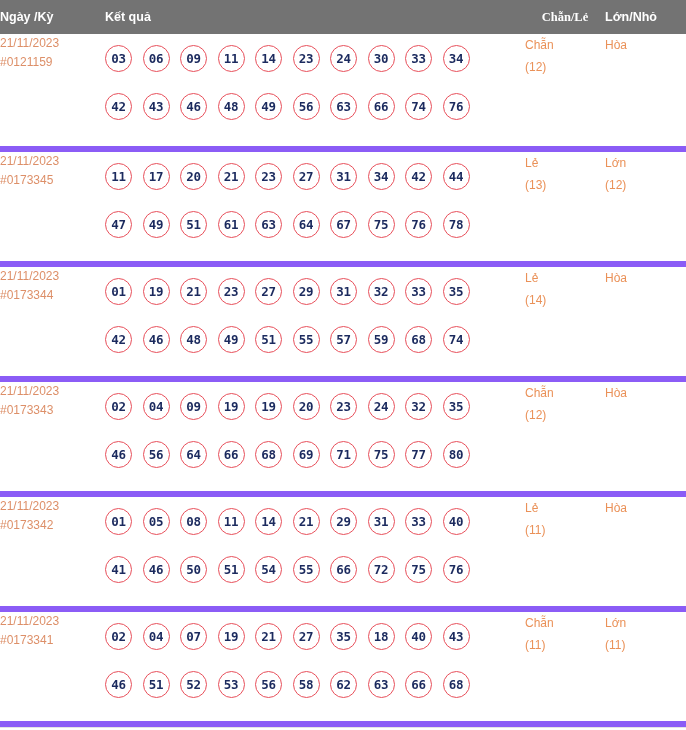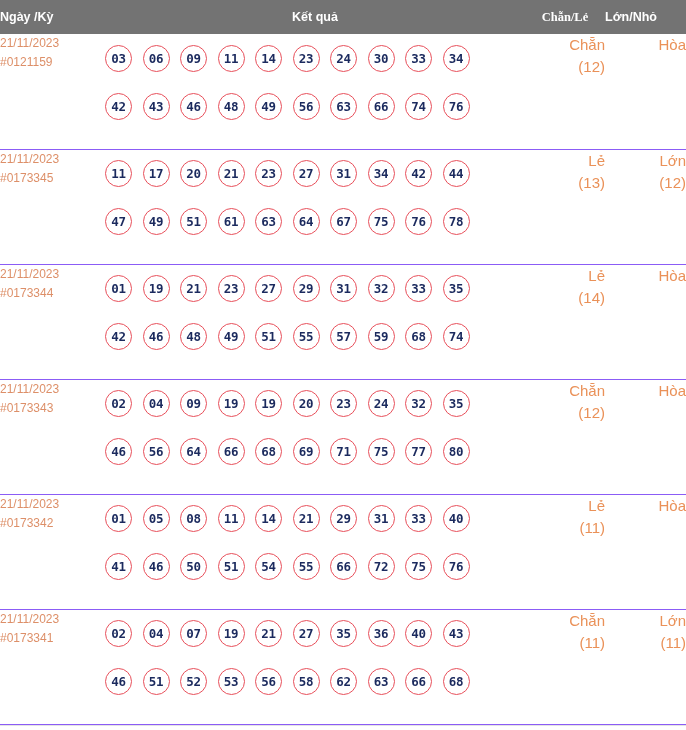--- a/index.html
+++ b/index.html
@@ -28,27 +28,27 @@
   }
   .table-head-row th {
     color: #ffffff;
     font-size: 12.5px;
     font-weight: bold;
     padding: 0;
     vertical-align: middle;
     white-space: nowrap;
   }
   .th-date   { width: 105px; text-align: left;  padding-left: 14px; }
-  .th-result { width: 420px; text-align: center;  padding-left: 6px;  }
+  .th-result { width: 420px; text-align: left;  padding-left: 6px;  }
   .th-parity { width: 80px;  text-align: center; font-family: Liberation Serif, serif; }
   .th-size   { width: 81px;  text-align: left; }
 
   
   .result-row {
-    border-bottom: 1px solid #8b5cf6;
+    border-bottom: 6px solid #8b5cf6;
     height: 115px;
   }
   .result-row td {
     padding: 0;
     vertical-align: top;
   }
 
   .cell-date {
     padding-left: 14px;
     padding-top: 12px;
@@ -82,24 +82,24 @@
     font-weight: bold;
     display: flex;
     align-items: center;
     justify-content: center;
     margin-right: 10.5px;
     box-sizing: border-box;
     letter-spacing: -0.3px;
   }
 
   .cell-parity, .cell-size {
-    text-align: right;
+    text-align: left;
     padding-top: 12px;
     color: #ea9158;
-    font-size: 15px;
+    font-size: 12px;
     line-height: 22px;
   }
   .tag-label, .tag-count { display: block; }
 
   .table-foot-line {
     height: 1px;
     background: #e4e4e4;
     width: 686px;
   }
 </style>
@@ -323,21 +323,21 @@
         </td>
         <td class="cell-result">
           <div class="ball-row">
             <span class="ball">02</span>
             <span class="ball">04</span>
             <span class="ball">07</span>
             <span class="ball">19</span>
             <span class="ball">21</span>
             <span class="ball">27</span>
             <span class="ball">35</span>
-            <span class="ball">36</span>
+            <span class="ball">18</span>
             <span class="ball">40</span>
             <span class="ball">43</span>
           </div>
           <div class="ball-row">
             <span class="ball">46</span>
             <span class="ball">51</span>
             <span class="ball">52</span>
             <span class="ball">53</span>
             <span class="ball">56</span>
             <span class="ball">58</span>

